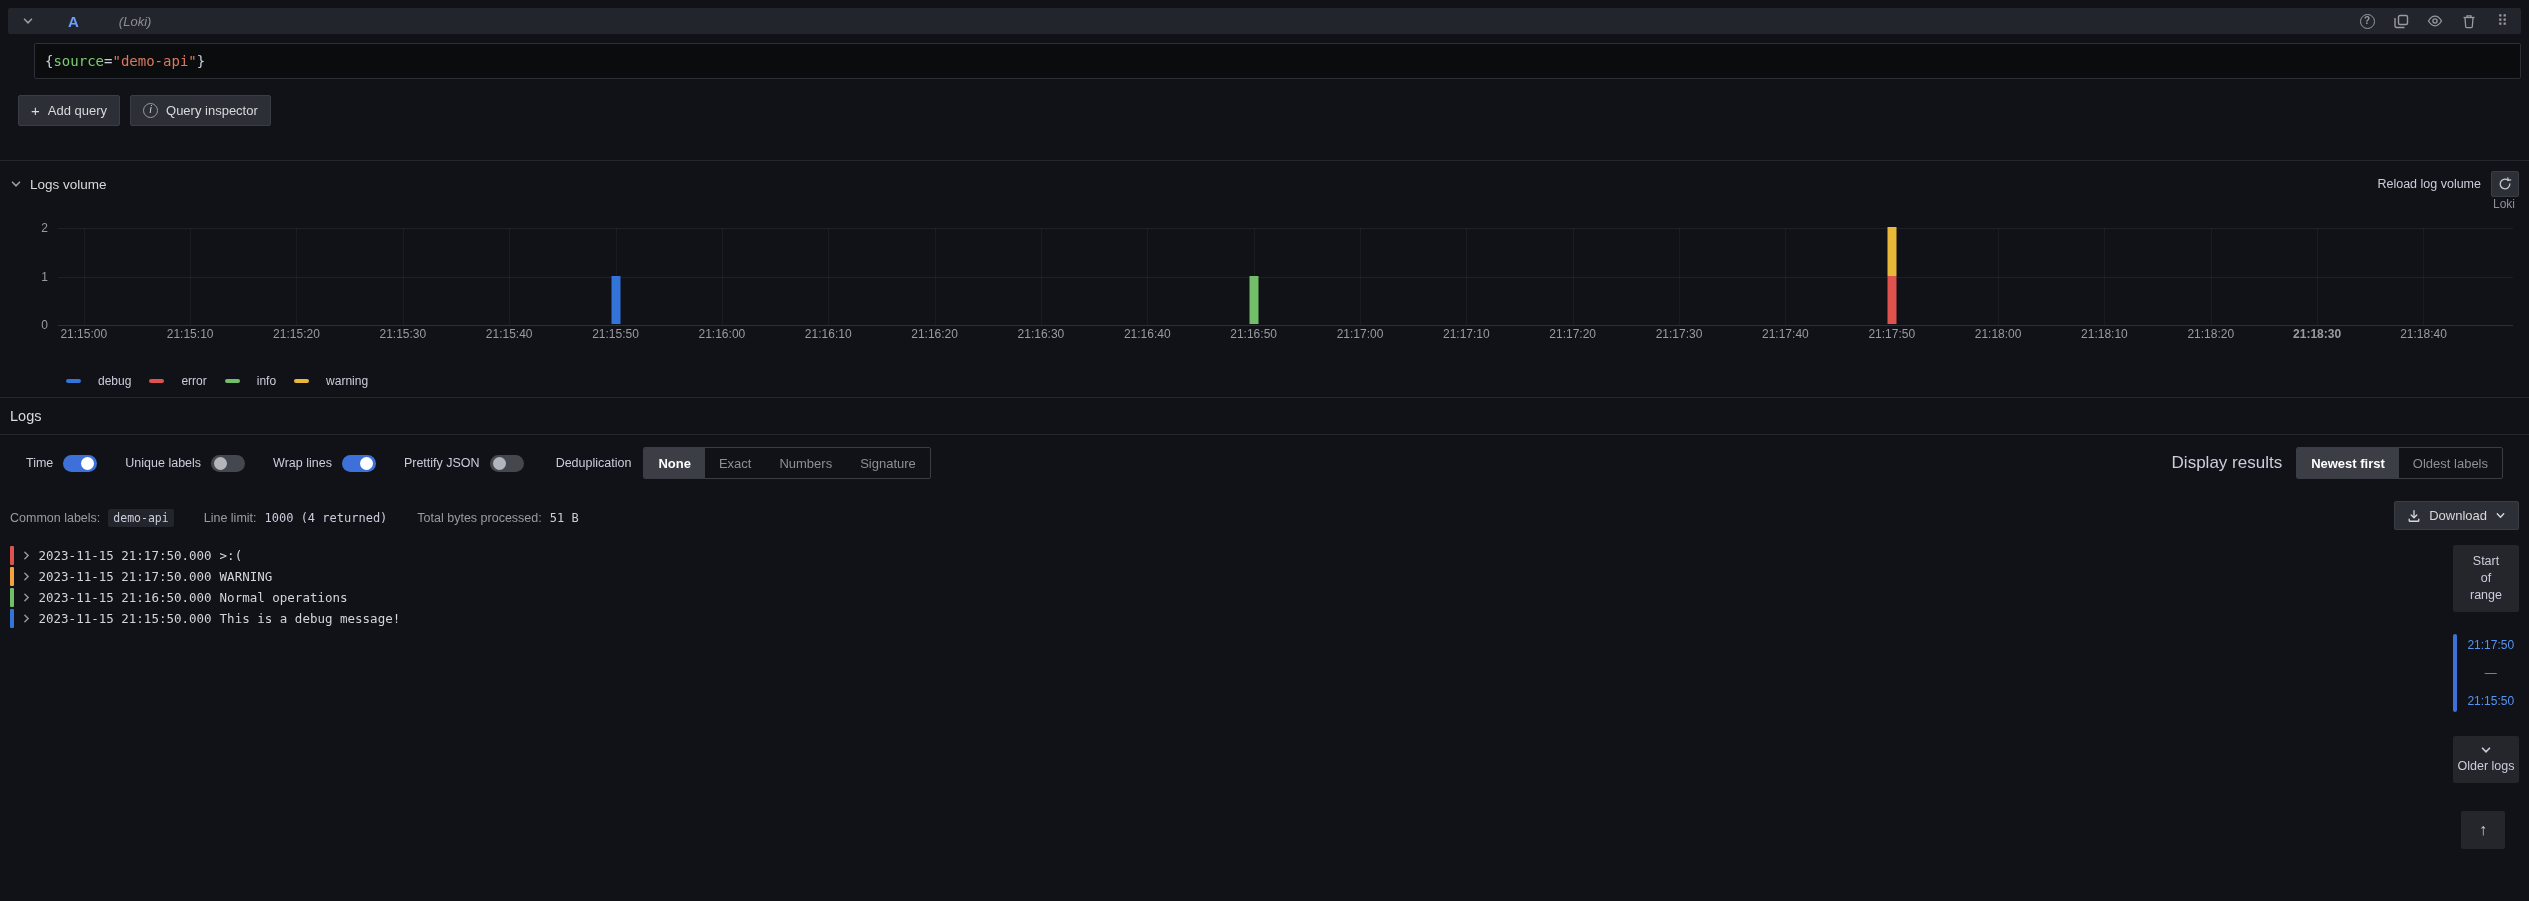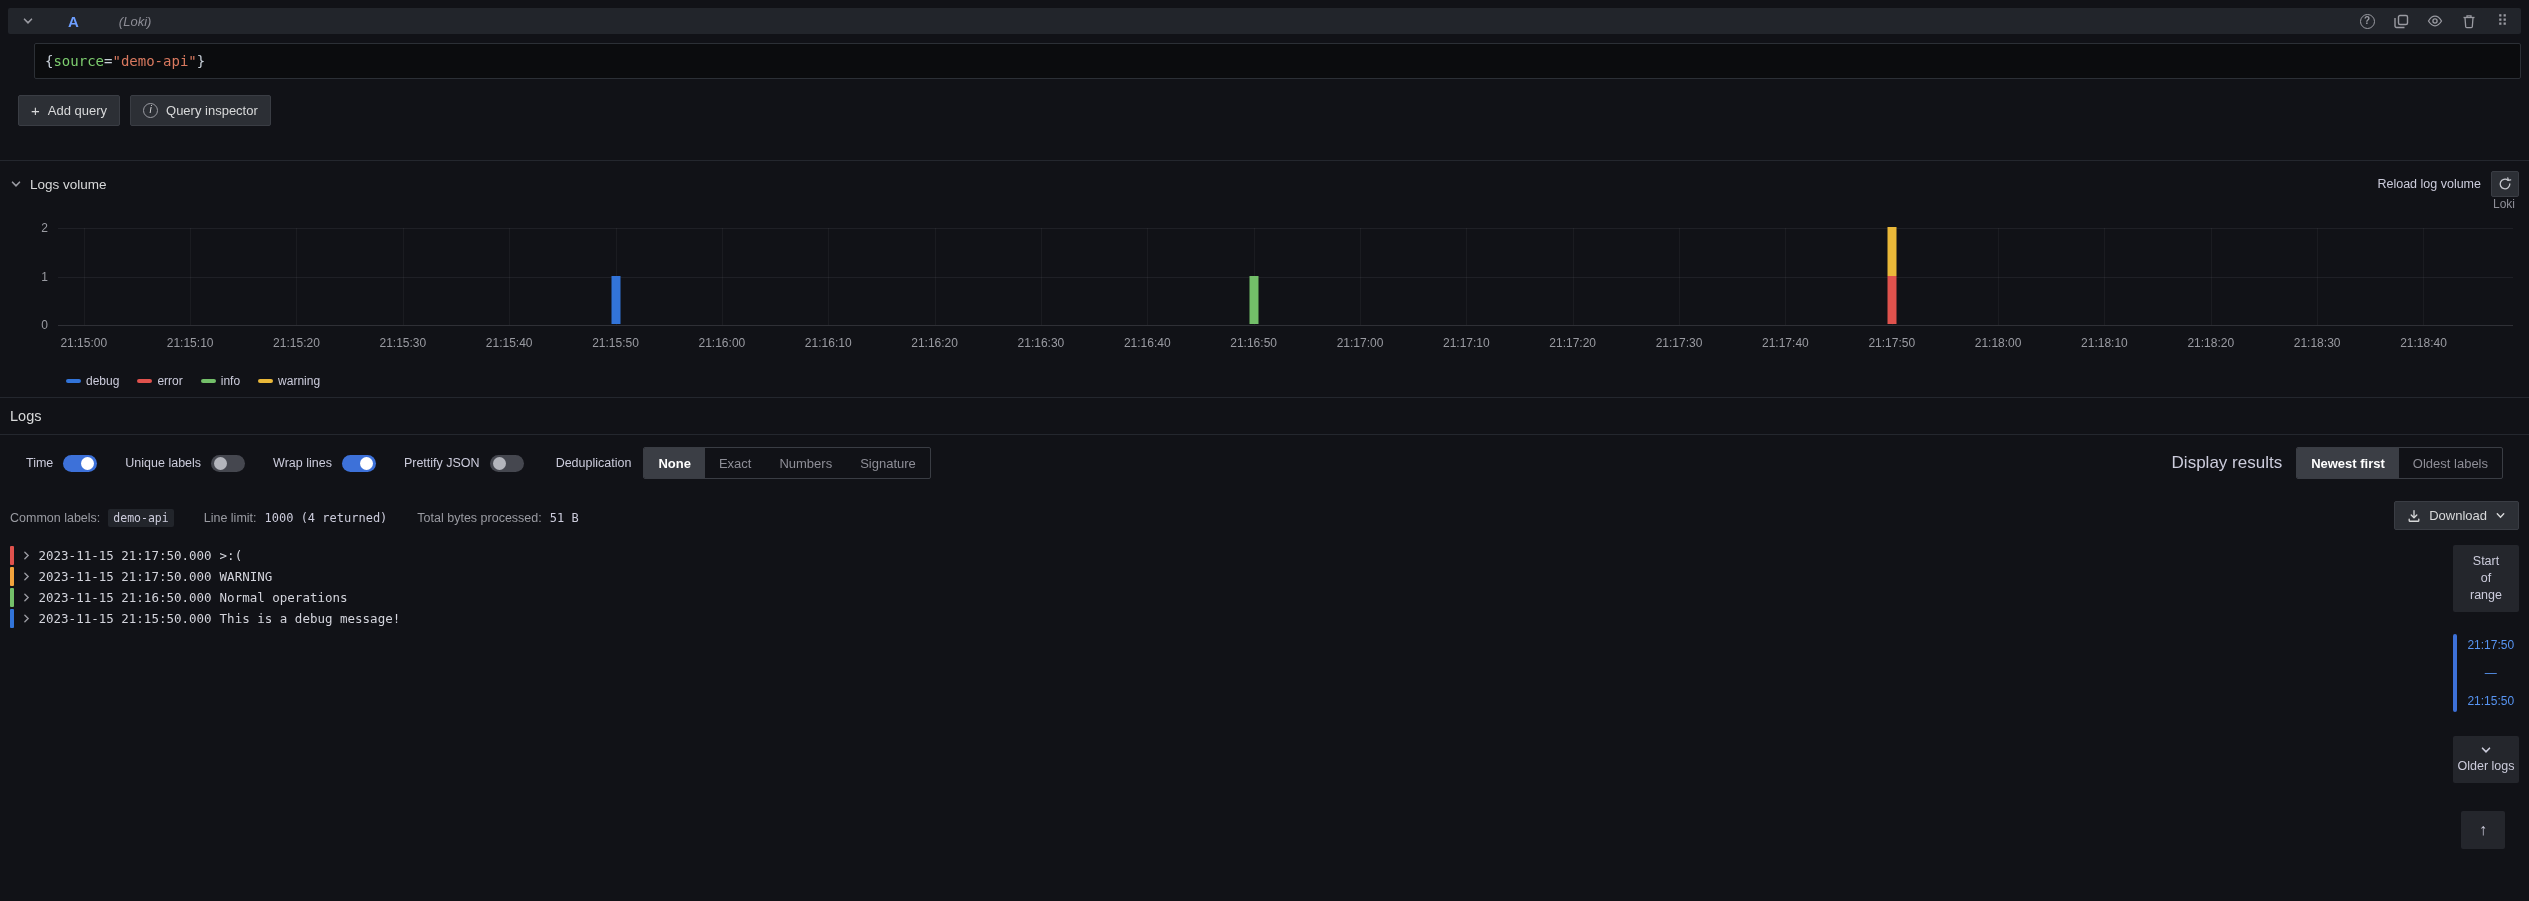--- a/index.html
+++ b/index.html
@@ -89,24 +89,24 @@
   .attribution { text-align:right; color:#8e8e97; font-size:12px; padding-right:4px; height:16px; }
 
   .chart { position:relative; height:152px; margin-top:2px; }
   .plot { position:absolute; left:48px; right:6px; top:0; height:110px; }
   .gridh { position:absolute; left:0; right:0; height:1px; background:rgba(204,204,220,0.08); }
   .gridh.base { background:rgba(204,204,220,0.16); }
   .gridv { position:absolute; top:13px; bottom:0; width:1px; background:rgba(204,204,220,0.055); }
   .ylabel { position:absolute; right:100%; margin-right:10px; transform:translateY(-50%); color:#9a9ba2; font-size:12px; }
   .bar { position:absolute; bottom:1px; width:9px; transform:translateX(-50%); display:flex; flex-direction:column-reverse; }
   .bar .seg { width:100%; }
-  .xlabels { position:absolute; left:48px; right:6px; top:121px; height:18px; }
+  .xlabels { position:absolute; left:48px; right:6px; top:112px; height:18px; }
   .xlabel { position:absolute; transform:translateX(-50%); color:#9a9ba2; font-size:12px; white-space:nowrap; }
   .legend { display:flex; gap:18px; margin:4px 0 0 56px; align-items:center; height:20px; }
-  .legend-item { display:flex; align-items:center; gap:5px; cursor:pointer;text-align:right; }
+  .legend-item { display:flex; align-items:center; gap:17px; cursor:pointer;text-align:right; }
   .legend-swatch { width:15px; height:4px; border-radius:2px; }
   .legend-label { color:#ccccdc; font-size:12px; }
 
   
   .logs-title { font-size:14.5px; color:#d8d9da; padding:10px 0 0 10px; height:28px; }
   .controls {
     border-top:1px solid #24272e; margin-top:8px; padding:12px 10px 12px 26px;
     display:flex; align-items:center;
   }
   .toggle-item { display:flex; align-items:center; margin-right:28px; }
@@ -286,21 +286,21 @@
         <div class="xlabel" style="left: 48.702%;">21:16:50</div>
         <div class="xlabel" style="left: 53.034%;">21:17:00</div>
         <div class="xlabel" style="left: 57.366%;">21:17:10</div>
         <div class="xlabel" style="left: 61.698%;">21:17:20</div>
         <div class="xlabel" style="left: 66.03%;">21:17:30</div>
         <div class="xlabel" style="left: 70.362%;">21:17:40</div>
         <div class="xlabel" style="left: 74.694%;">21:17:50</div>
         <div class="xlabel" style="left: 79.026%;">21:18:00</div>
         <div class="xlabel" style="left: 83.358%;">21:18:10</div>
         <div class="xlabel" style="left: 87.69%;">21:18:20</div>
-        <div class="xlabel" style="left: 92.022%;">21:18:30</div>
+        <div class="xlabel" style="left: 92.022%; font-weight: bold;">21:18:30</div>
         <div class="xlabel" style="left: 96.354%;">21:18:40</div>
       </div>
   </div>
   <div class="legend" id="legend">
       <span class="legend-item">
         <span class="legend-swatch" style="background: rgb(50, 116, 217);"></span>
         <span class="legend-label">debug</span>
       </span>
       <span class="legend-item">
         <span class="legend-swatch" style="background: rgb(224, 82, 77);"></span>

